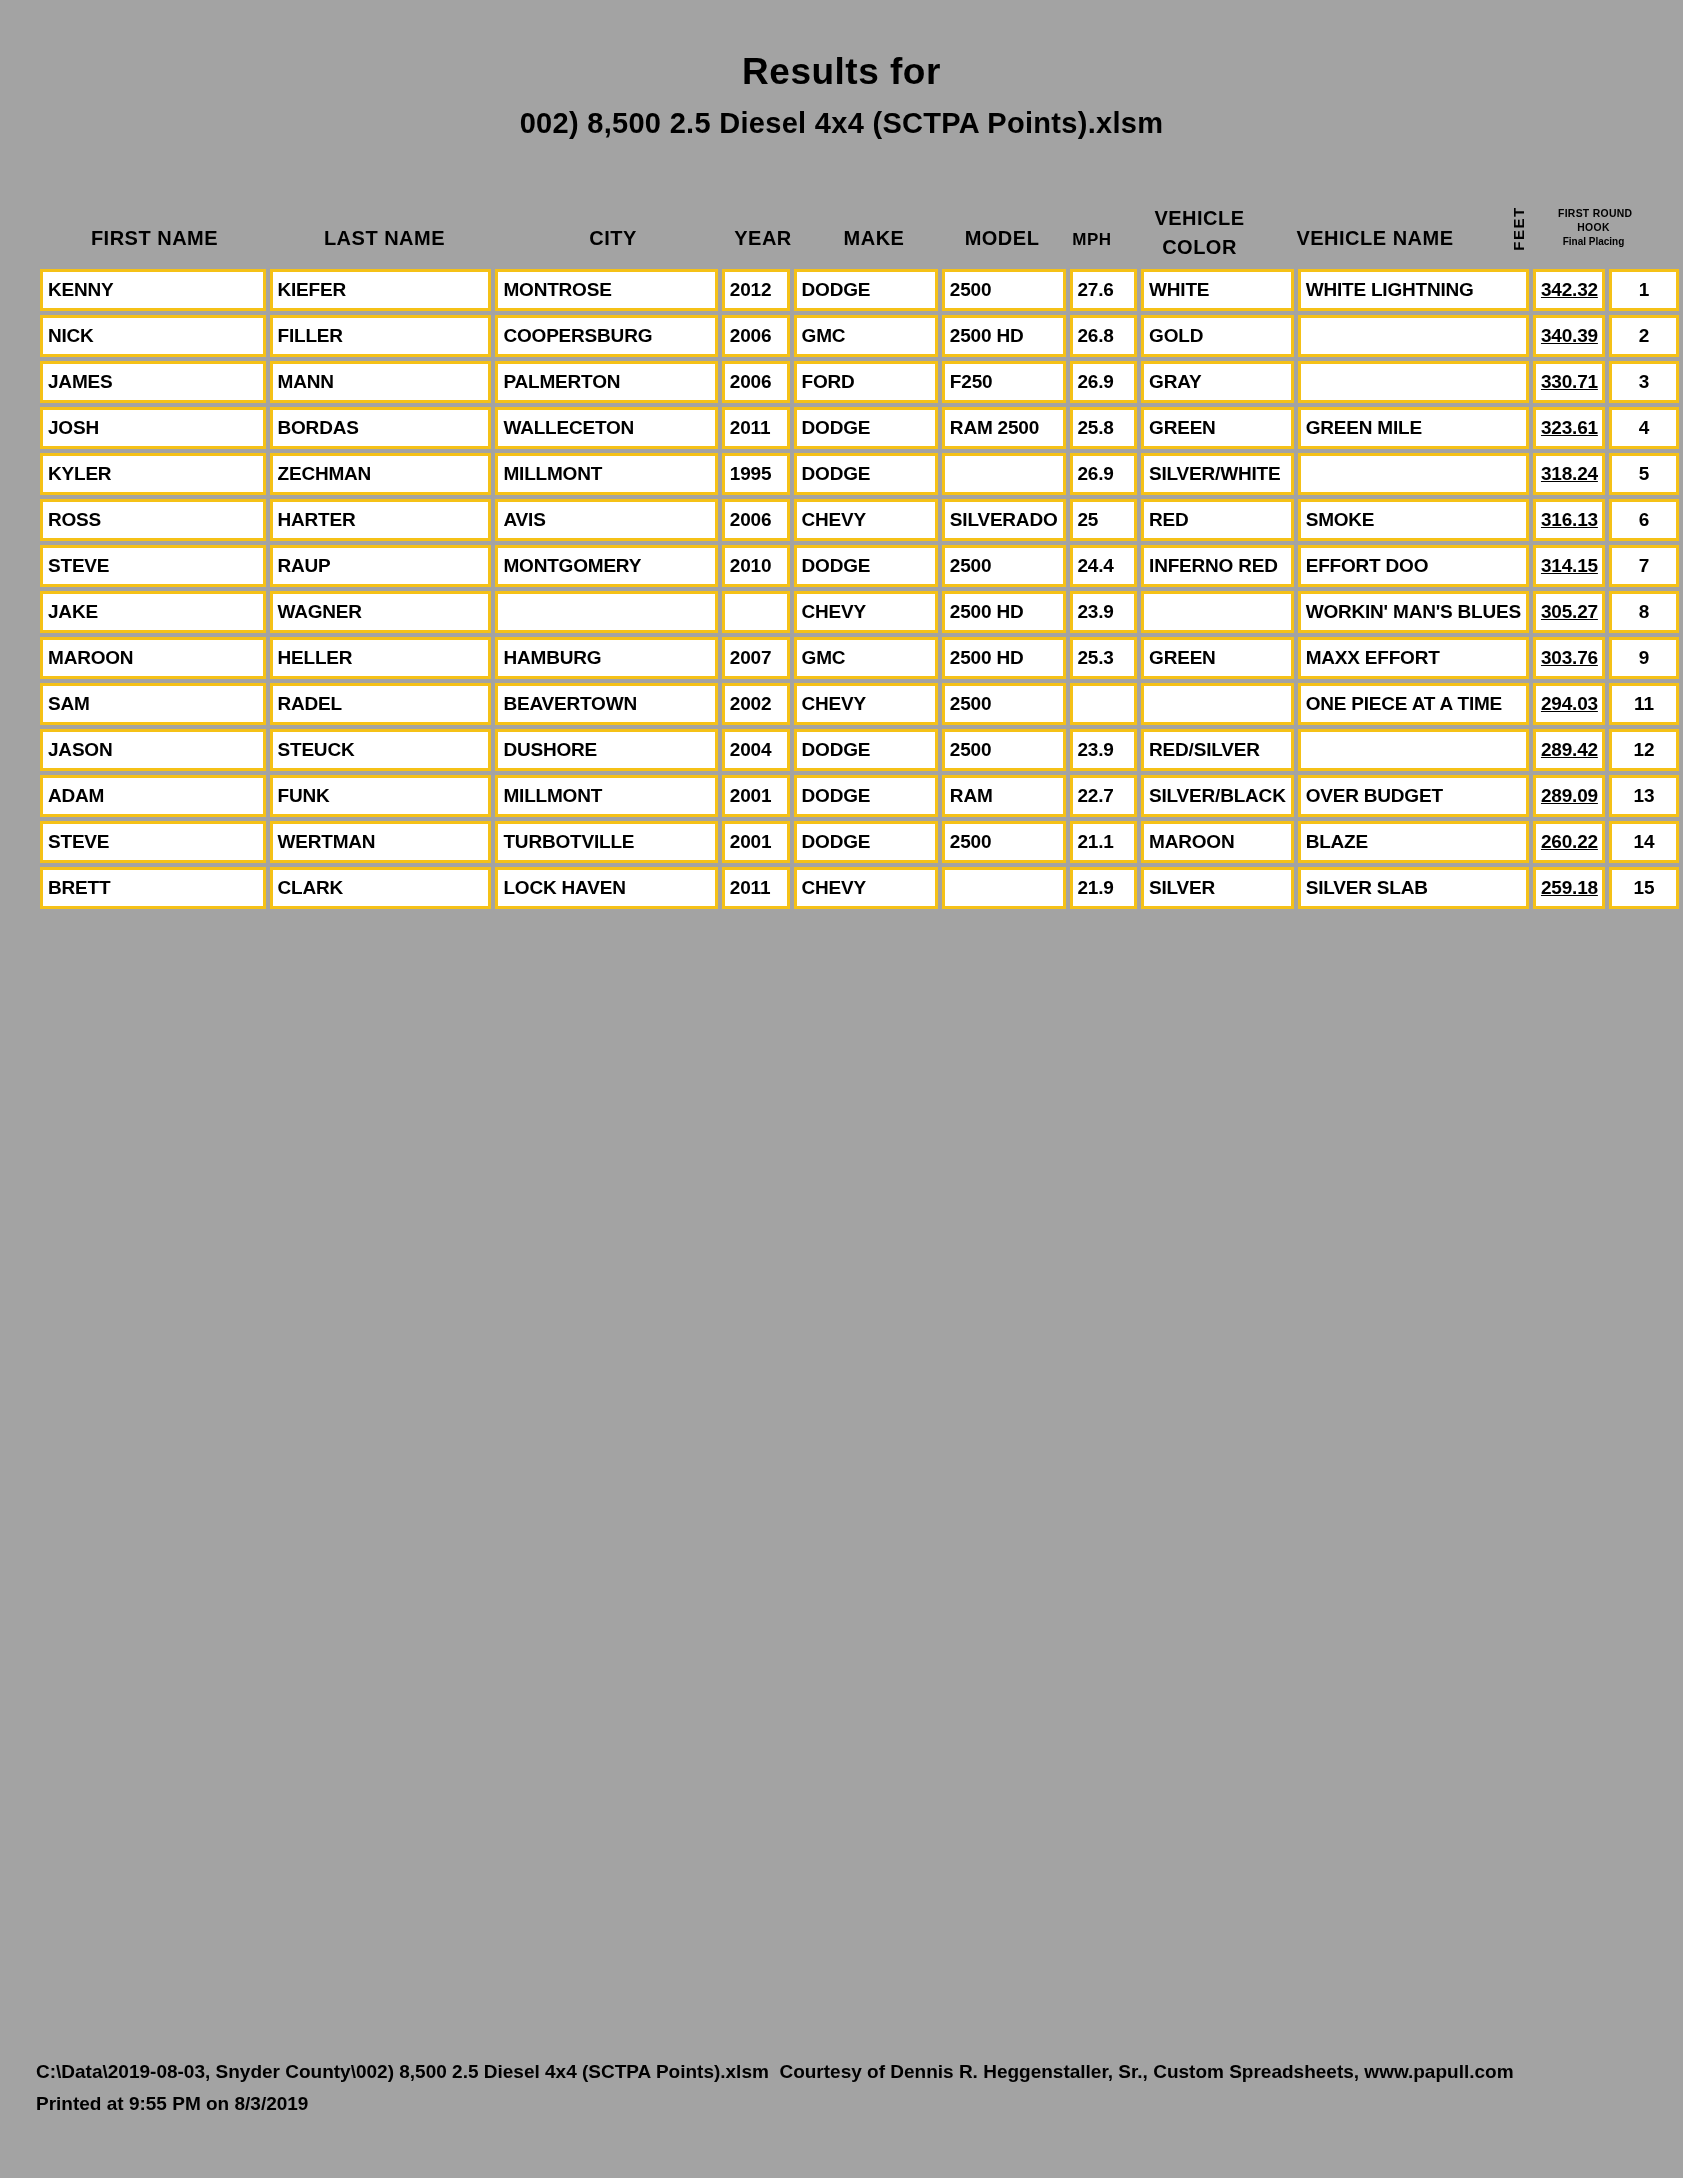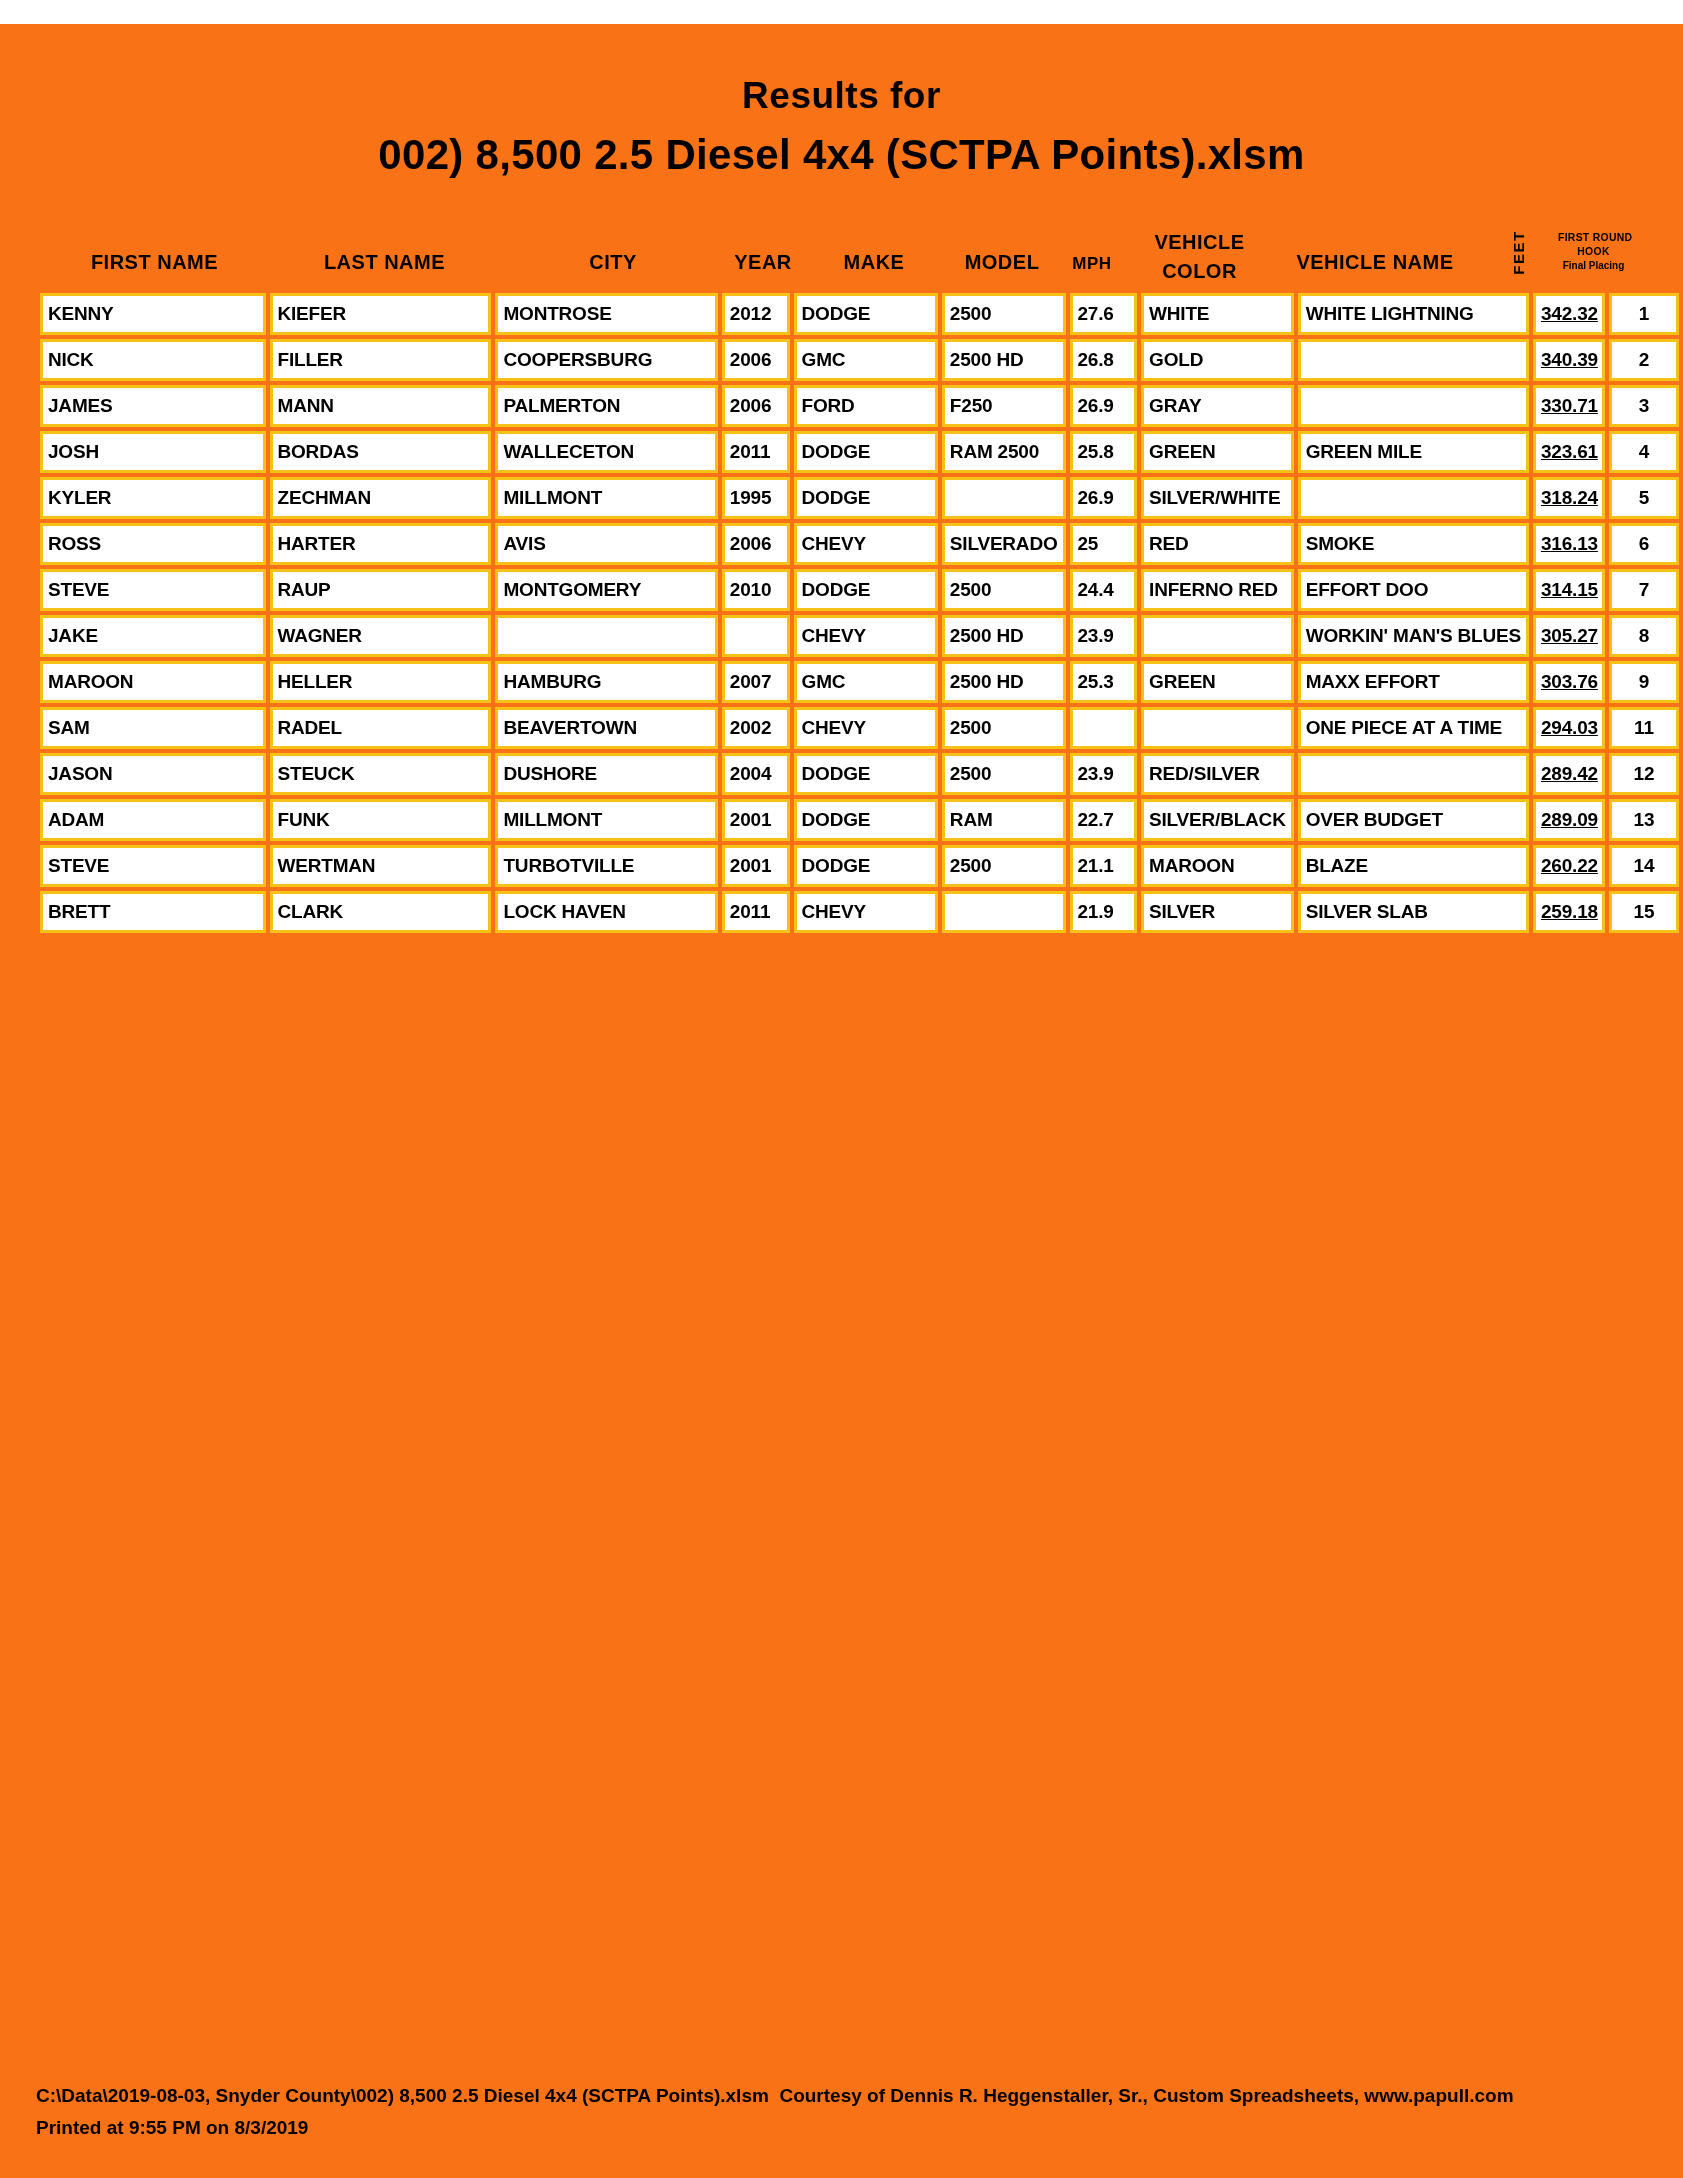--- a/index.html
+++ b/index.html
@@ -5,30 +5,30 @@
   :root { --gold: #F5C117; }
   * { margin: 0; padding: 0; box-sizing: border-box; }
   html, body { background: #ffffff; }
   body {
     width: 1683px; height: 2178px;
     font-family: "Liberation Sans", sans-serif;
     color: #000;
     position: relative;
     overflow: hidden;
   }
-  .page { position: absolute; inset: 0; background: #f97316; margin-top: 24px; }
+  .page { position: absolute; inset: 0; background: #a3a3a3; }
 
   .title1 {
     position: absolute; top: 51px; left: 0; width: 100%;
     text-align: center; font-weight: bold; font-size: 37px;
     letter-spacing: 0.5px;
   }
   .title2 {
     position: absolute; top: 107px; left: 0; width: 100%;
-    text-align: center; font-weight: bold; font-size: 42px;
+    text-align: center; font-weight: bold; font-size: 29px;
     letter-spacing: 0.3px;
   }
 
   
   .hdr {
     position: absolute; top: 227px;
     text-align: center; font-weight: bold; font-size: 20px;
     letter-spacing: 0.5px; white-space: nowrap;
   }
   .h-first   { left: 40px;   width: 229px; }

